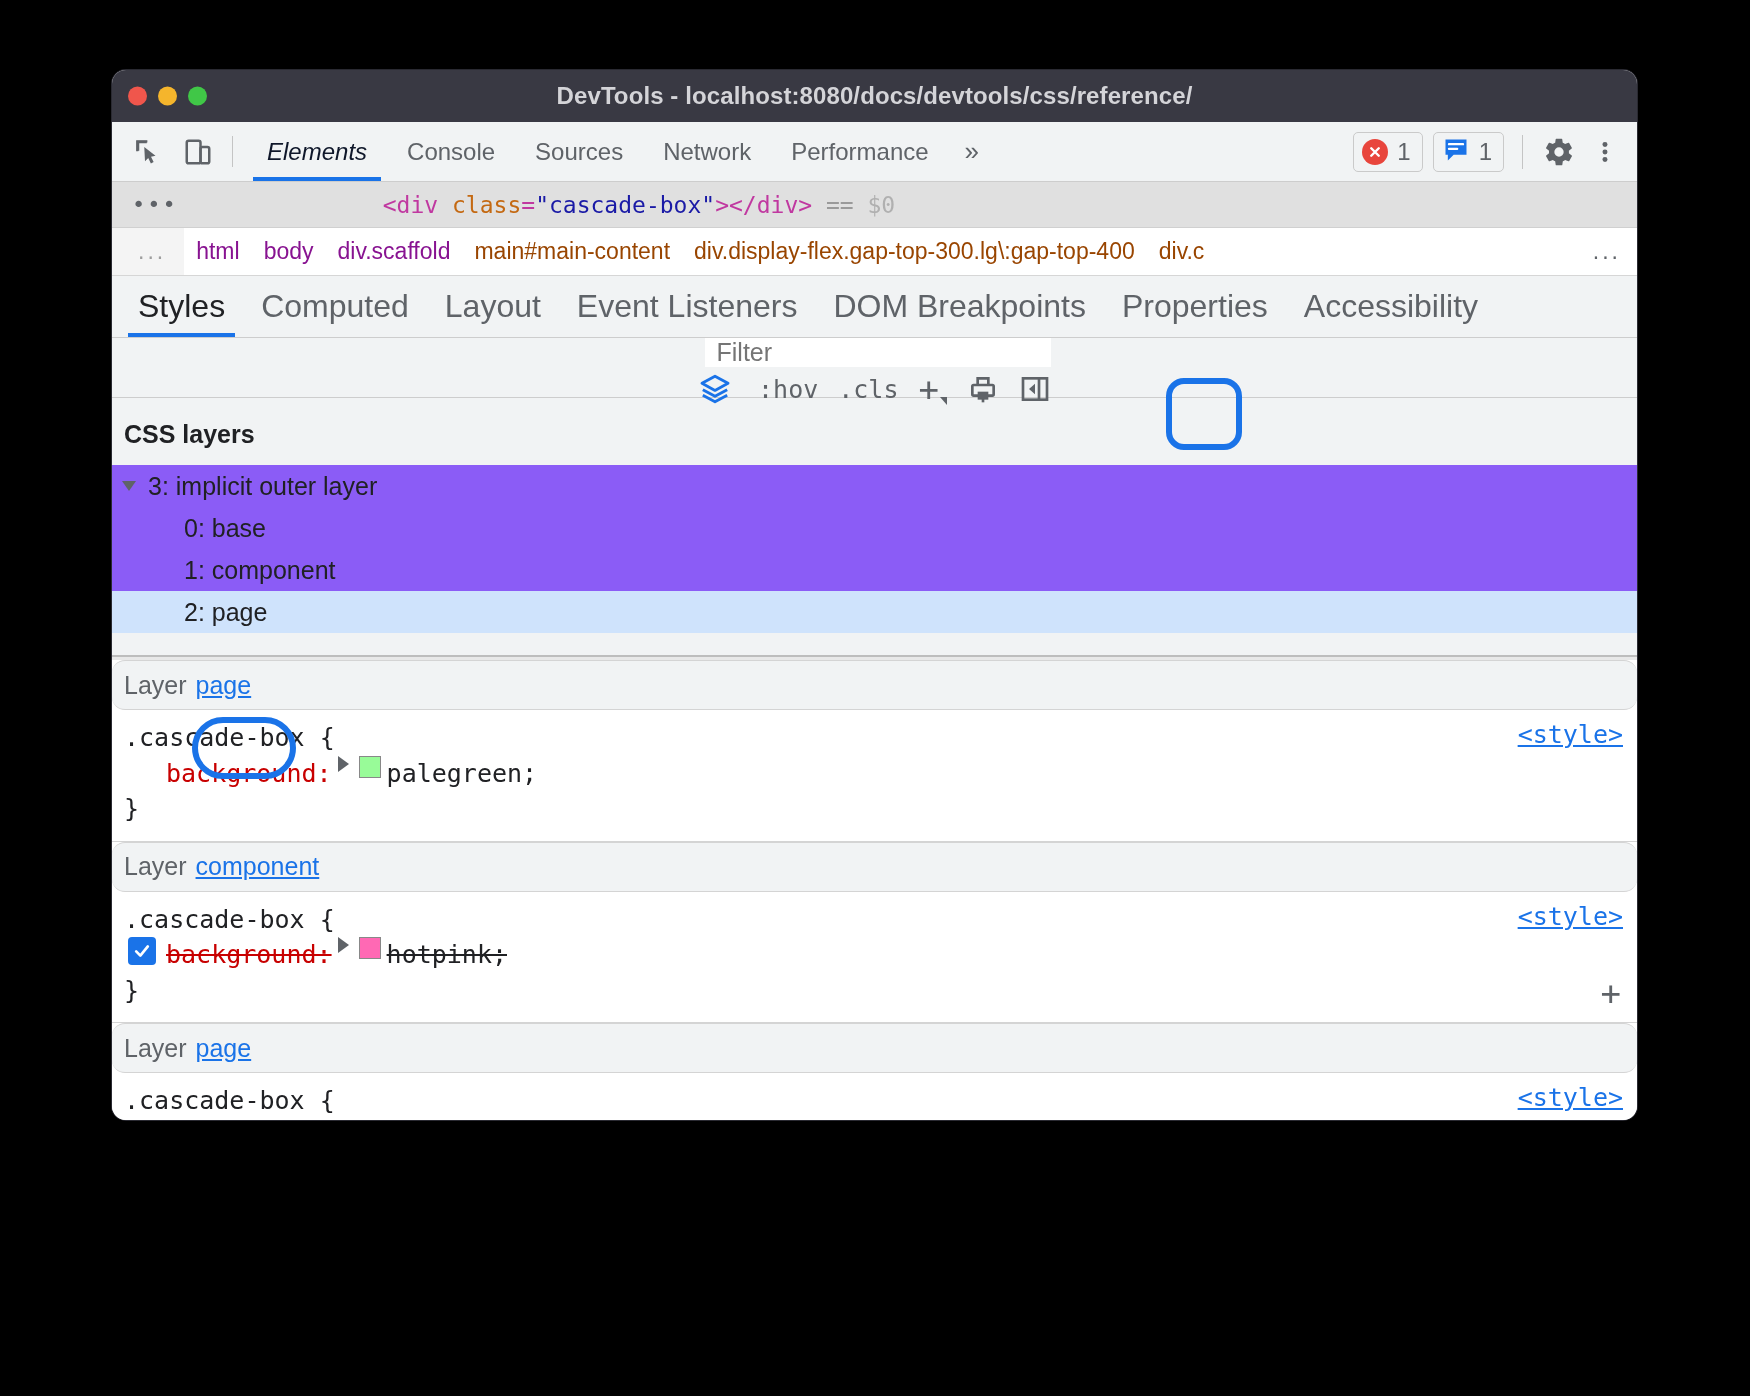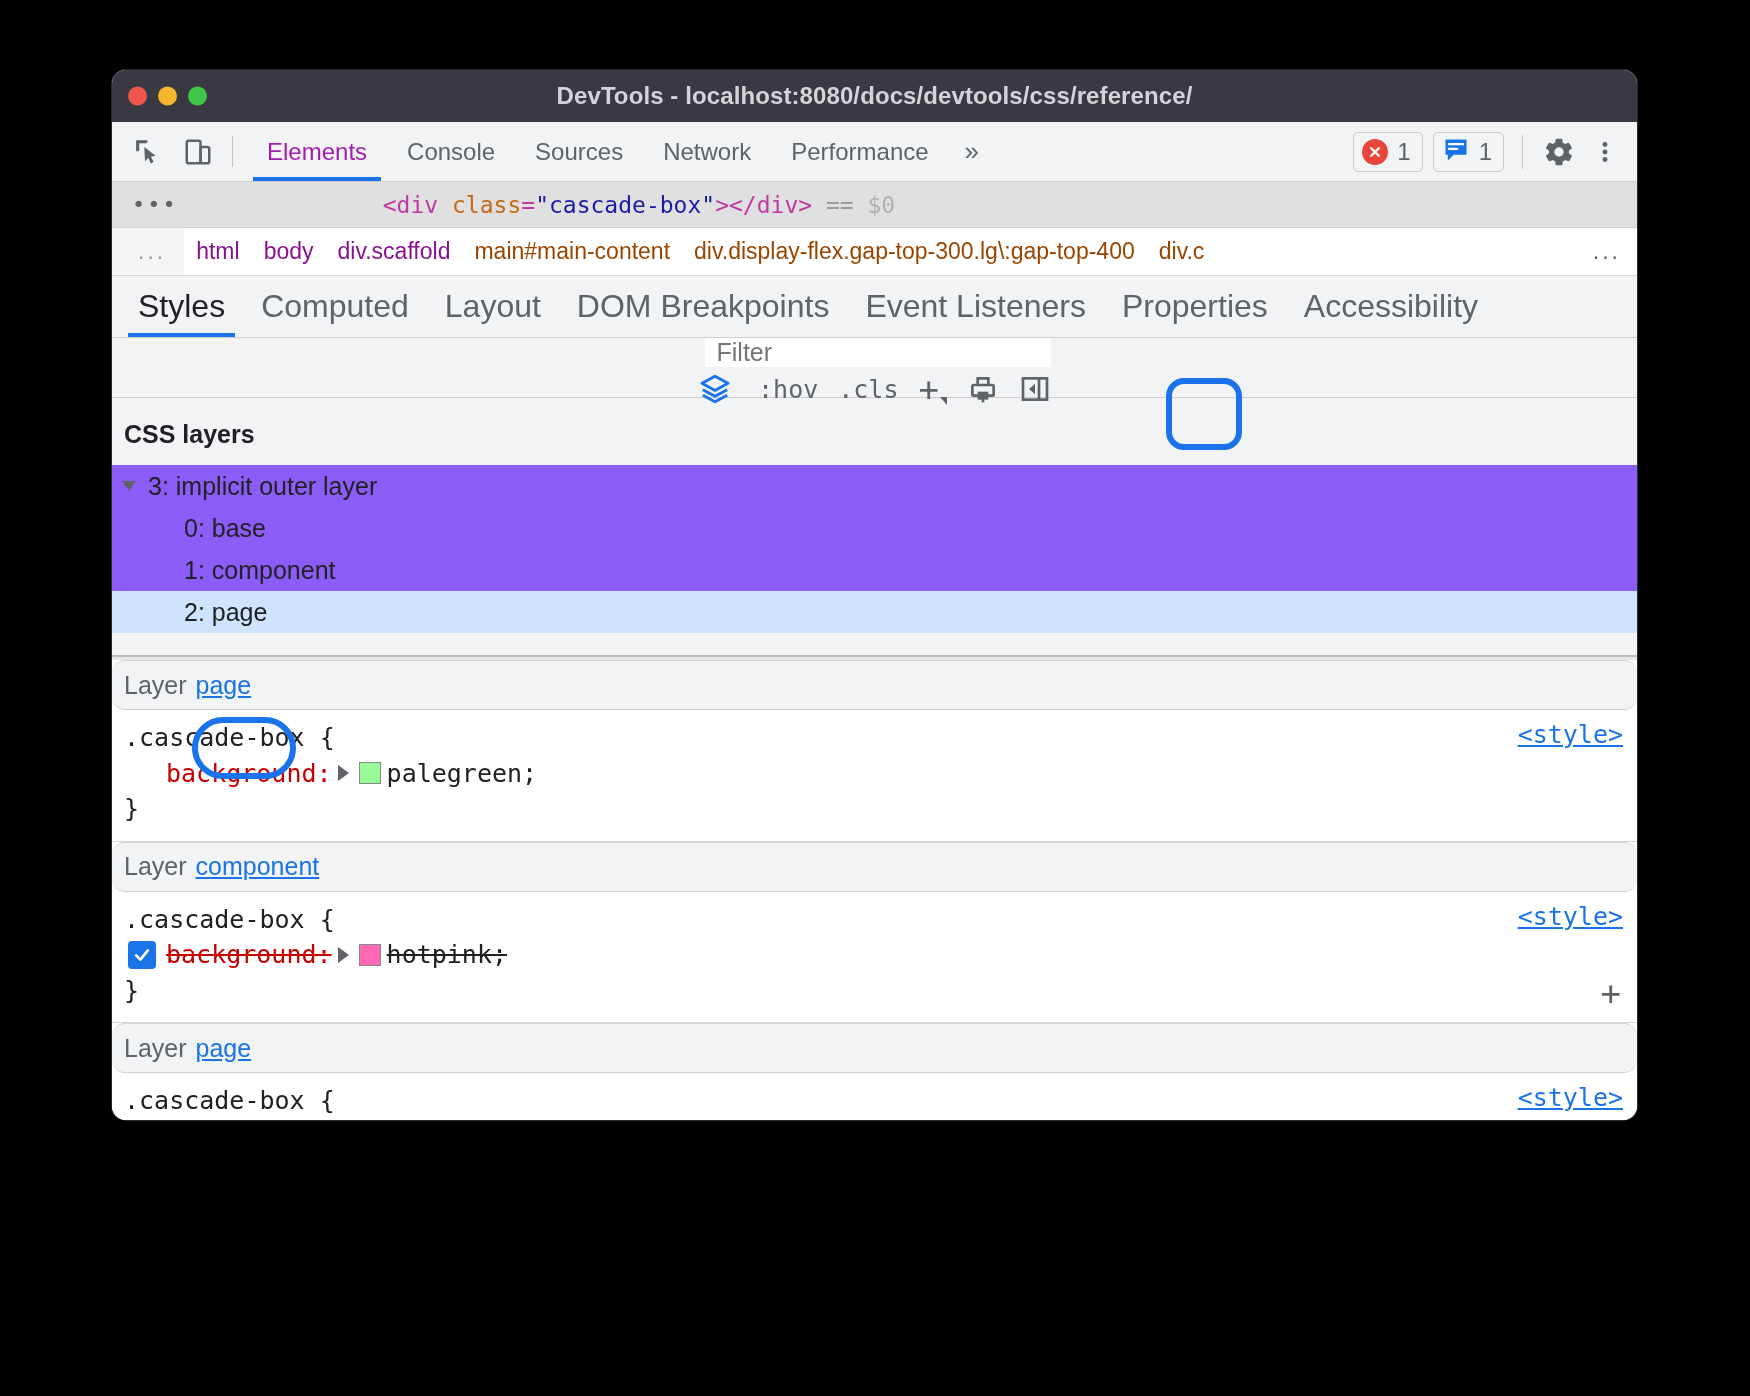--- a/index.html
+++ b/index.html
@@ -55,21 +55,21 @@
   }
   .tb-sep { width: 1px; background: #c4c4c4; margin: 14px 14px 14px 16px; }
   .tabs { display: flex; align-items: stretch; }
   .tab {
     display: flex; align-items: center;
     padding: 0 20px;
     font-size: 24px; color: #5f6368;
     position: relative; cursor: pointer;
     white-space: nowrap;
   }
-  .tab.active { color: #a21caf; }
+  .tab.active { color: #0f172a; font-style: italic; }
   .tab.active::after {
     content: ""; position: absolute;
     left: 6px; right: 6px; bottom: 0; height: 4px;
     background: #1a73e8;
   }
   .chevrons { display: flex; align-items: center; padding: 0 16px; color: #5f6368; font-size: 26px; cursor: pointer; }
   .tb-right { margin-left: auto; display: flex; align-items: center; padding-right: 14px; gap: 10px; }
   .badge {
     display: flex; align-items: center; gap: 9px;
     border: 1px solid #cacaca; border-radius: 5px;
@@ -216,21 +216,21 @@
   }
   .rule {
     position: relative;
     background: #fff;
     font-family: "DejaVu Sans Mono", monospace;
     font-size: 25px;
     color: #202124;
     padding: 10px 0 14px 12px;
     border-bottom: 1px solid #d4d4d4;
   }
-  .rule-line { line-height: 1.42; white-space: nowrap; display: flex; align-items: center; }
+  .rule-line { line-height: 1.42; white-space: nowrap; display: flex; align-items: flex-start; }
   .rule-line.decl { padding-left: 42px; }
   .selector { color: #202124; }
   .prop { color: #c80000; }
   .val { color: #202124; }
   .swatch {
     display: inline-block; width: 22px; height: 22px;
     border: 1px solid #888; margin: 0 6px 0 2px;
     vertical-align: -3px;
   }
   .arrow-tri {
@@ -373,24 +373,24 @@
       <div class="subtab active">
           <span>Styles</span>
         </div>
       <div class="subtab">
           <span>Computed</span>
         </div>
       <div class="subtab">
           <span>Layout</span>
         </div>
       <div class="subtab">
+          <span>Event Listeners</span>
+        </div>
+      <div class="subtab">
           <span>DOM Breakpoints</span>
-        </div>
-      <div class="subtab">
-          <span>Event Listeners</span>
         </div>
       <div class="subtab">
           <span>Properties</span>
         </div>
       <div class="subtab">
           <span>Accessibility</span>
         </div>
     </div>
 
     <div class="filterbar">

